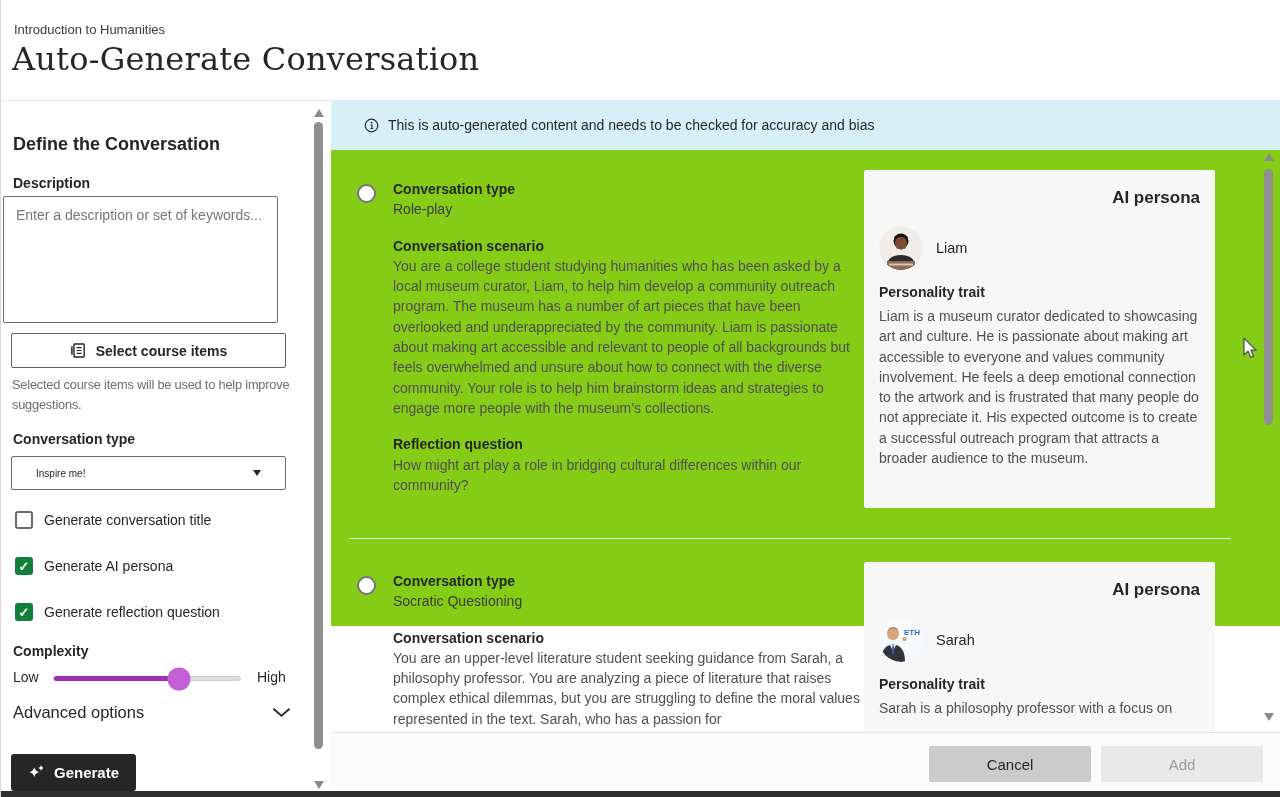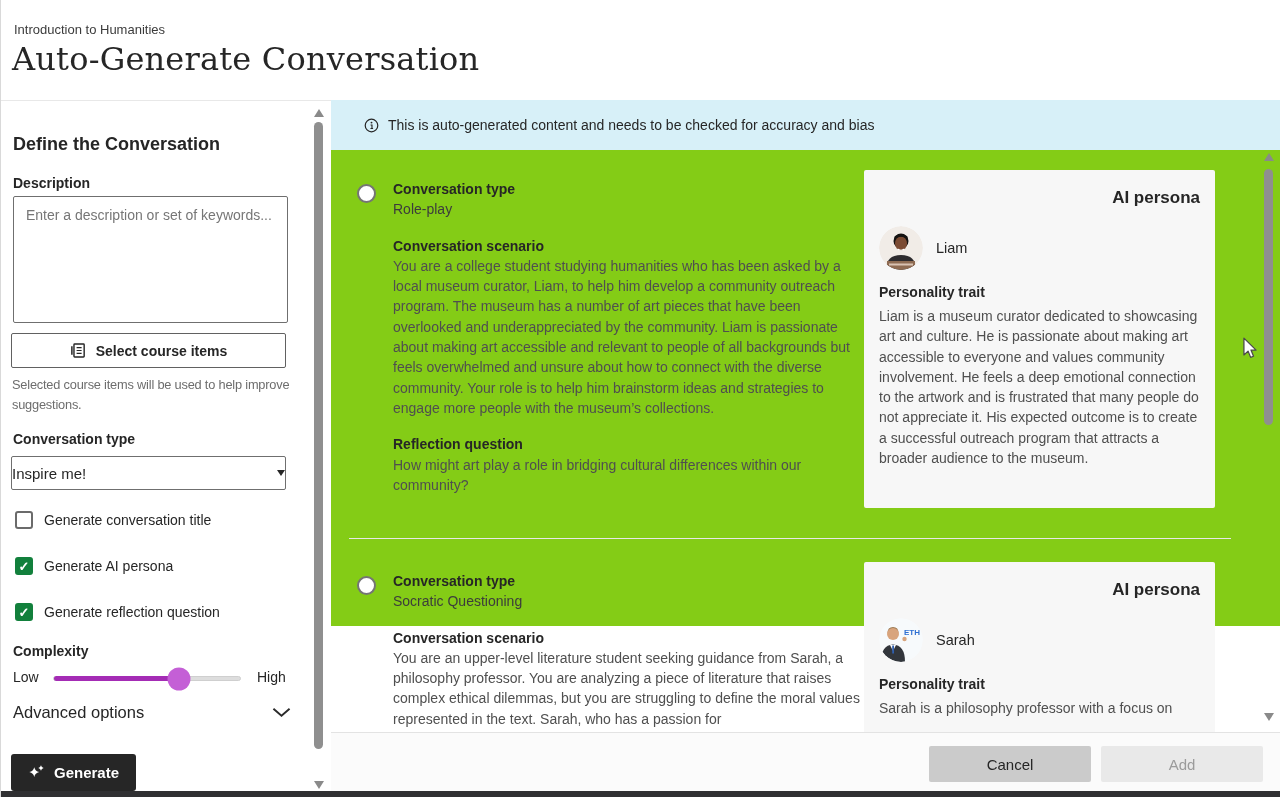--- a/index.html
+++ b/index.html
@@ -8,26 +8,26 @@
 
   
   .breadcrumb { position:absolute; left:13px; top:22px; font-size:13px; color:#3b3b3b; }
   .page-title { position:absolute; left:11px; top:40px; font-family:"DejaVu Serif", serif; font-size:32px; font-weight:400; color:var(--text-dark); letter-spacing:.2px; }
 
   
   .sidebar { position:absolute; left:0; top:100px; width:330px; height:697px; background:#fff; border-top:1px solid #e8e8e8; }
   .sb-heading { position:absolute; left:12px; top:33px; font-size:18px; font-weight:700; }
   .field-label { font-size:14px; font-weight:700; color:var(--text-dark); }
   .lbl-desc { position:absolute; left:12px; top:74px; }
-  .desc-area { position:absolute; left:12px; top:95px; width:275px; height:127px; border:1px solid #6f6f6f; border-radius:2px; padding:10px 12px; font-family:"Liberation Sans",sans-serif; font-size:14px; color:#262626; resize:none; background:#fff; }
+  .desc-area { position:absolute; left:2px; top:95px; width:275px; height:127px; border:1px solid #6f6f6f; border-radius:2px; padding:10px 12px; font-family:"Liberation Sans",sans-serif; font-size:14px; color:#262626; resize:none; background:#fff; }
   .desc-area::placeholder { color:#767676; }
   .select-items-btn { position:absolute; left:10px; top:232px; width:275px; height:35px; background:#fff; border:1px solid #616161; border-radius:2px; display:flex; align-items:center; justify-content:center; gap:9px; font-size:14px; font-weight:700; color:var(--text-dark); cursor:pointer; }
   .helper { position:absolute; left:11px; top:274px; width:300px; font-size:12.8px; letter-spacing:-0.2px; line-height:20px; color:#6d6d6d; }
   .lbl-convtype { position:absolute; left:12px; top:330px; }
-  .select-box { position:absolute; left:10px; top:355px; width:275px; height:34px; border:1px solid #6f6f6f; border-radius:2px; background:#fff; display:flex; align-items:center; padding:0 0; font-size:15px; cursor:pointer; }
+  .select-box { position:absolute; left:10px; top:355px; width:275px; height:34px; border:1px solid #6f6f6f; border-radius:2px; background:#fff; display:flex; align-items:center; padding:0 24px; font-size:10px; cursor:pointer; }
   .select-box .caret { margin-left:auto; width:0; height:0; border-left:4.5px solid transparent; border-right:4.5px solid transparent; border-top:6px solid #262626; }
   .cb-row { position:absolute; left:14px; display:flex; align-items:center; gap:11px; cursor:pointer; }
   .cb-box { width:18px; height:18px; border:2px solid #6b6b6b; border-radius:3px; background:#fff; flex:0 0 auto; display:flex; align-items:center; justify-content:center; }
   .cb-row.checked .cb-box { background:var(--checkbox-green); border-color:var(--checkbox-green); }
   .cb-row.checked .cb-box::after { content:"✓"; color:#fff; font-size:13px; font-weight:700; line-height:1; }
   .cb-label { font-size:14px; color:var(--text-dark); }
   .cb-1 { top:410px; } .cb-2 { top:456px; } .cb-3 { top:502px; }
   .lbl-complexity { position:absolute; left:12px; top:542px; }
   .slider-side { position:absolute; left:12px; top:568px; font-size:14px; }
   .slider-high { left:256px; }

